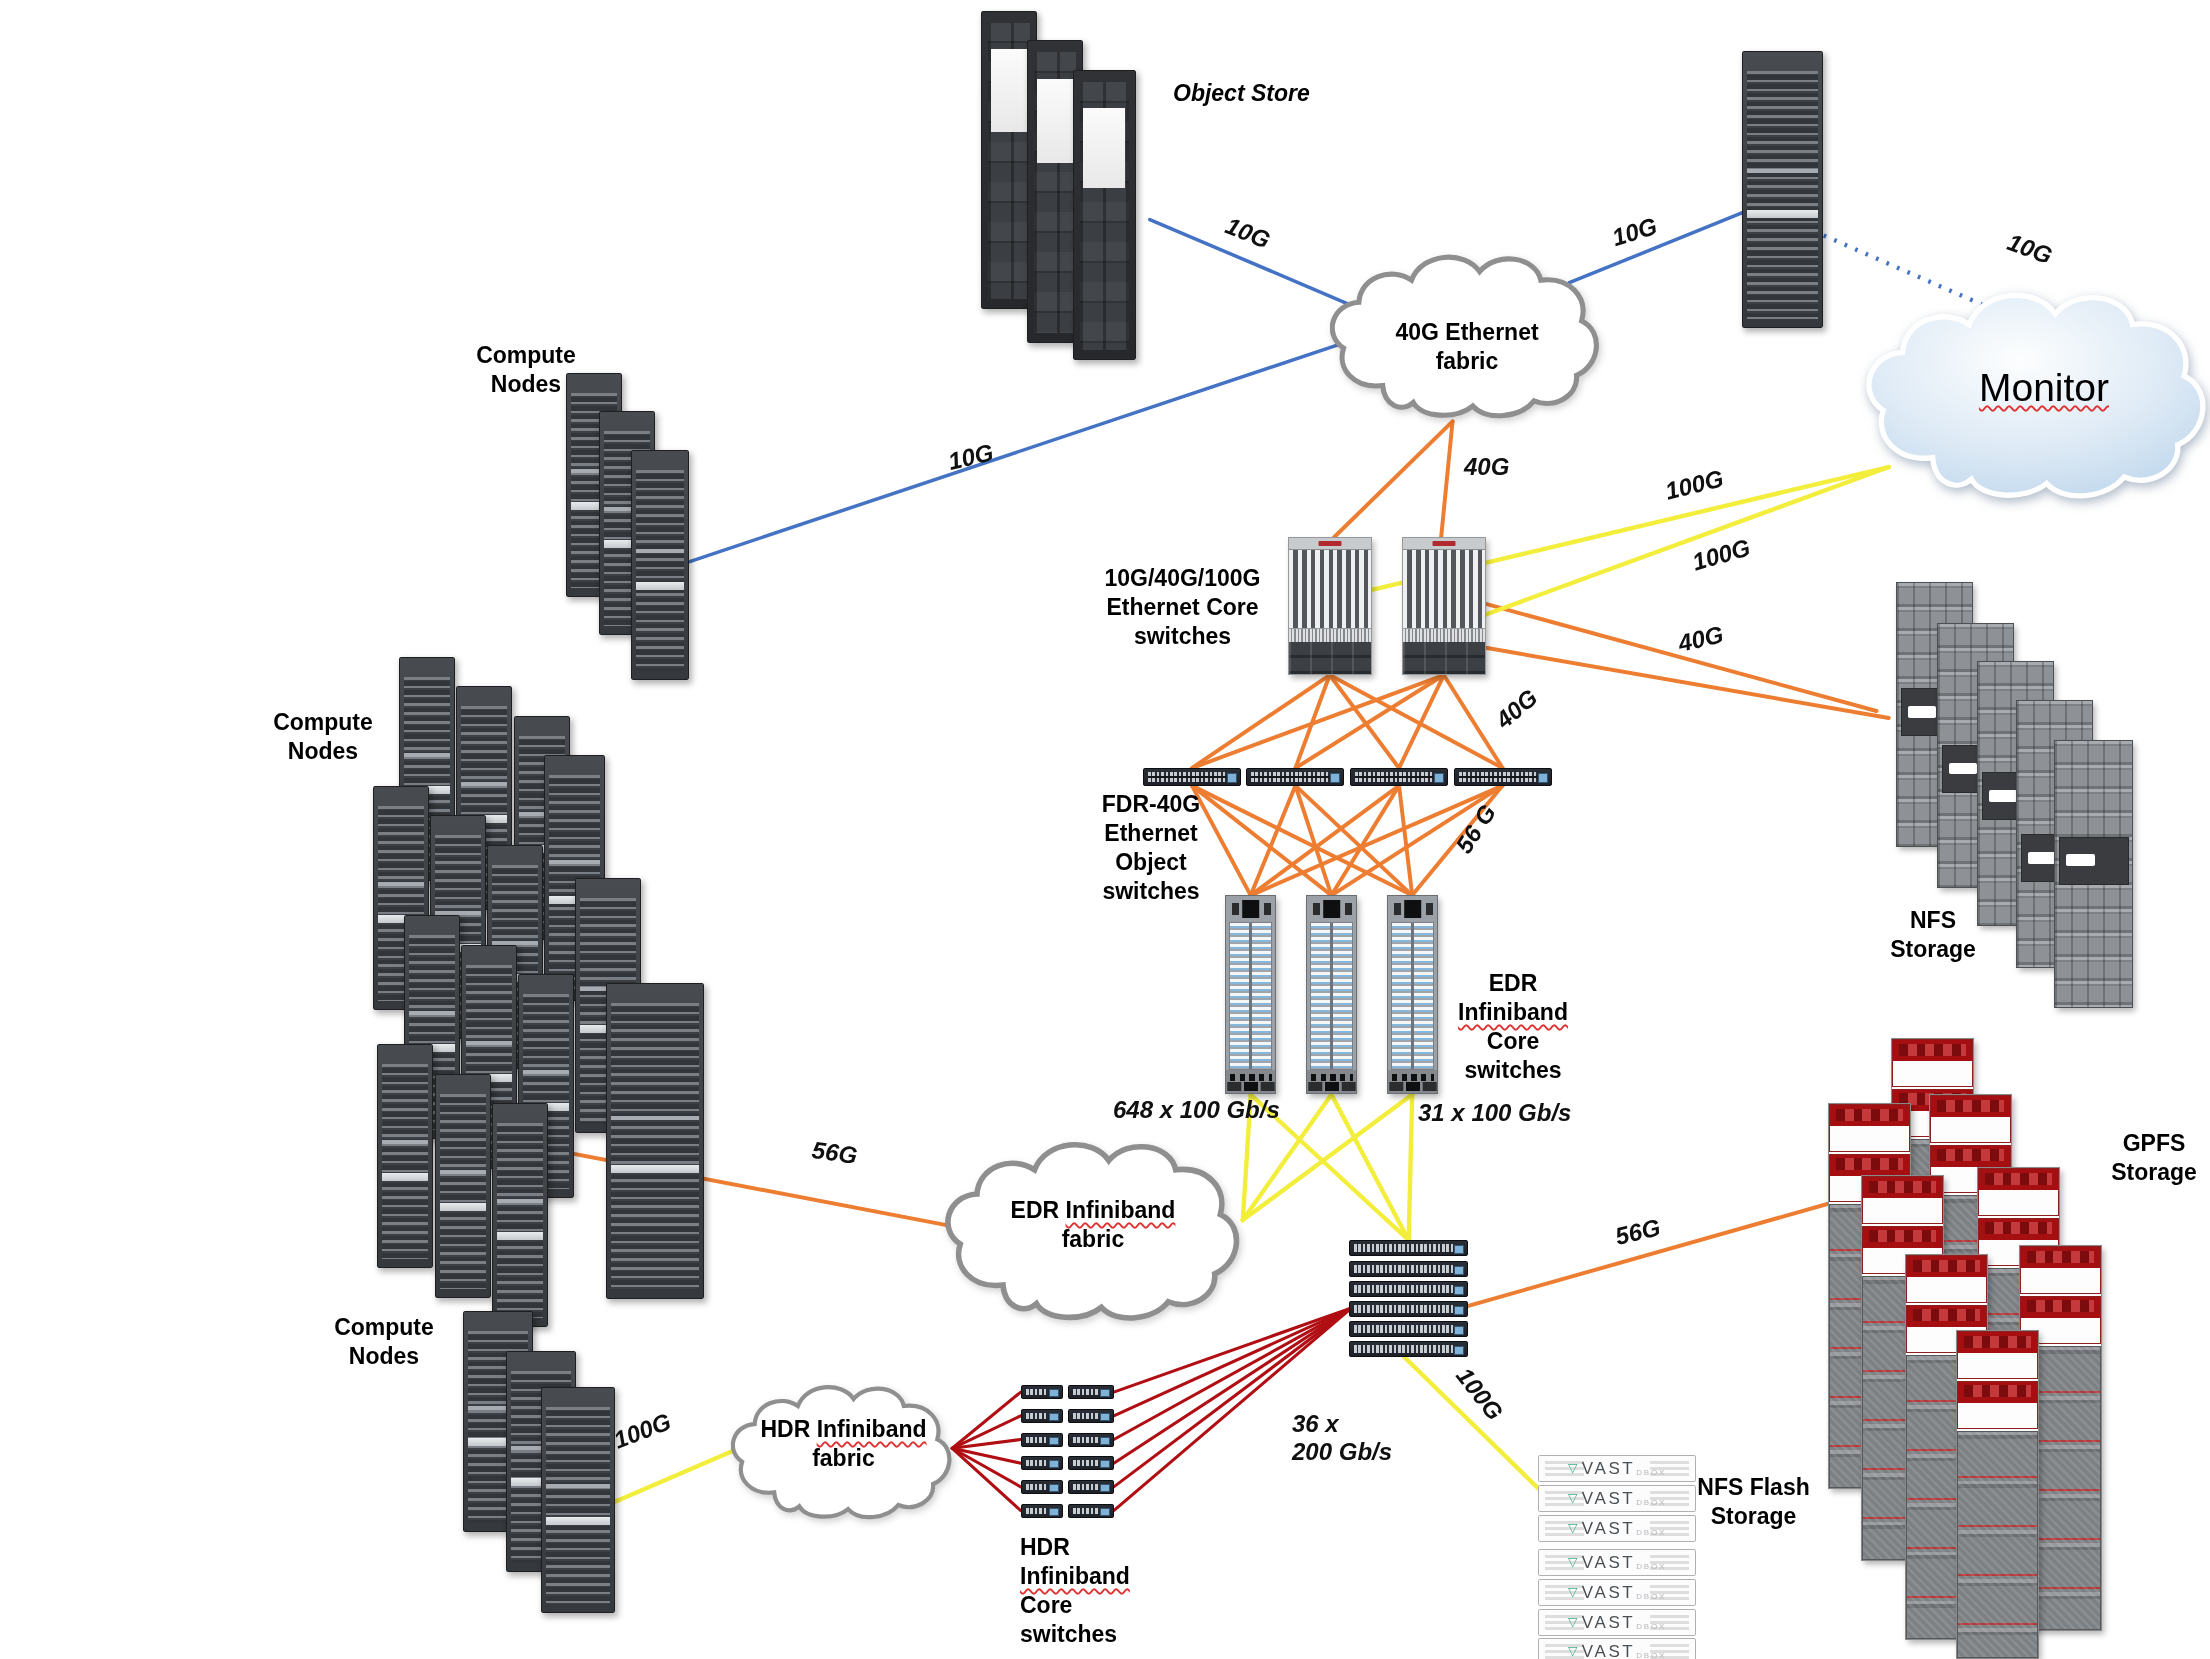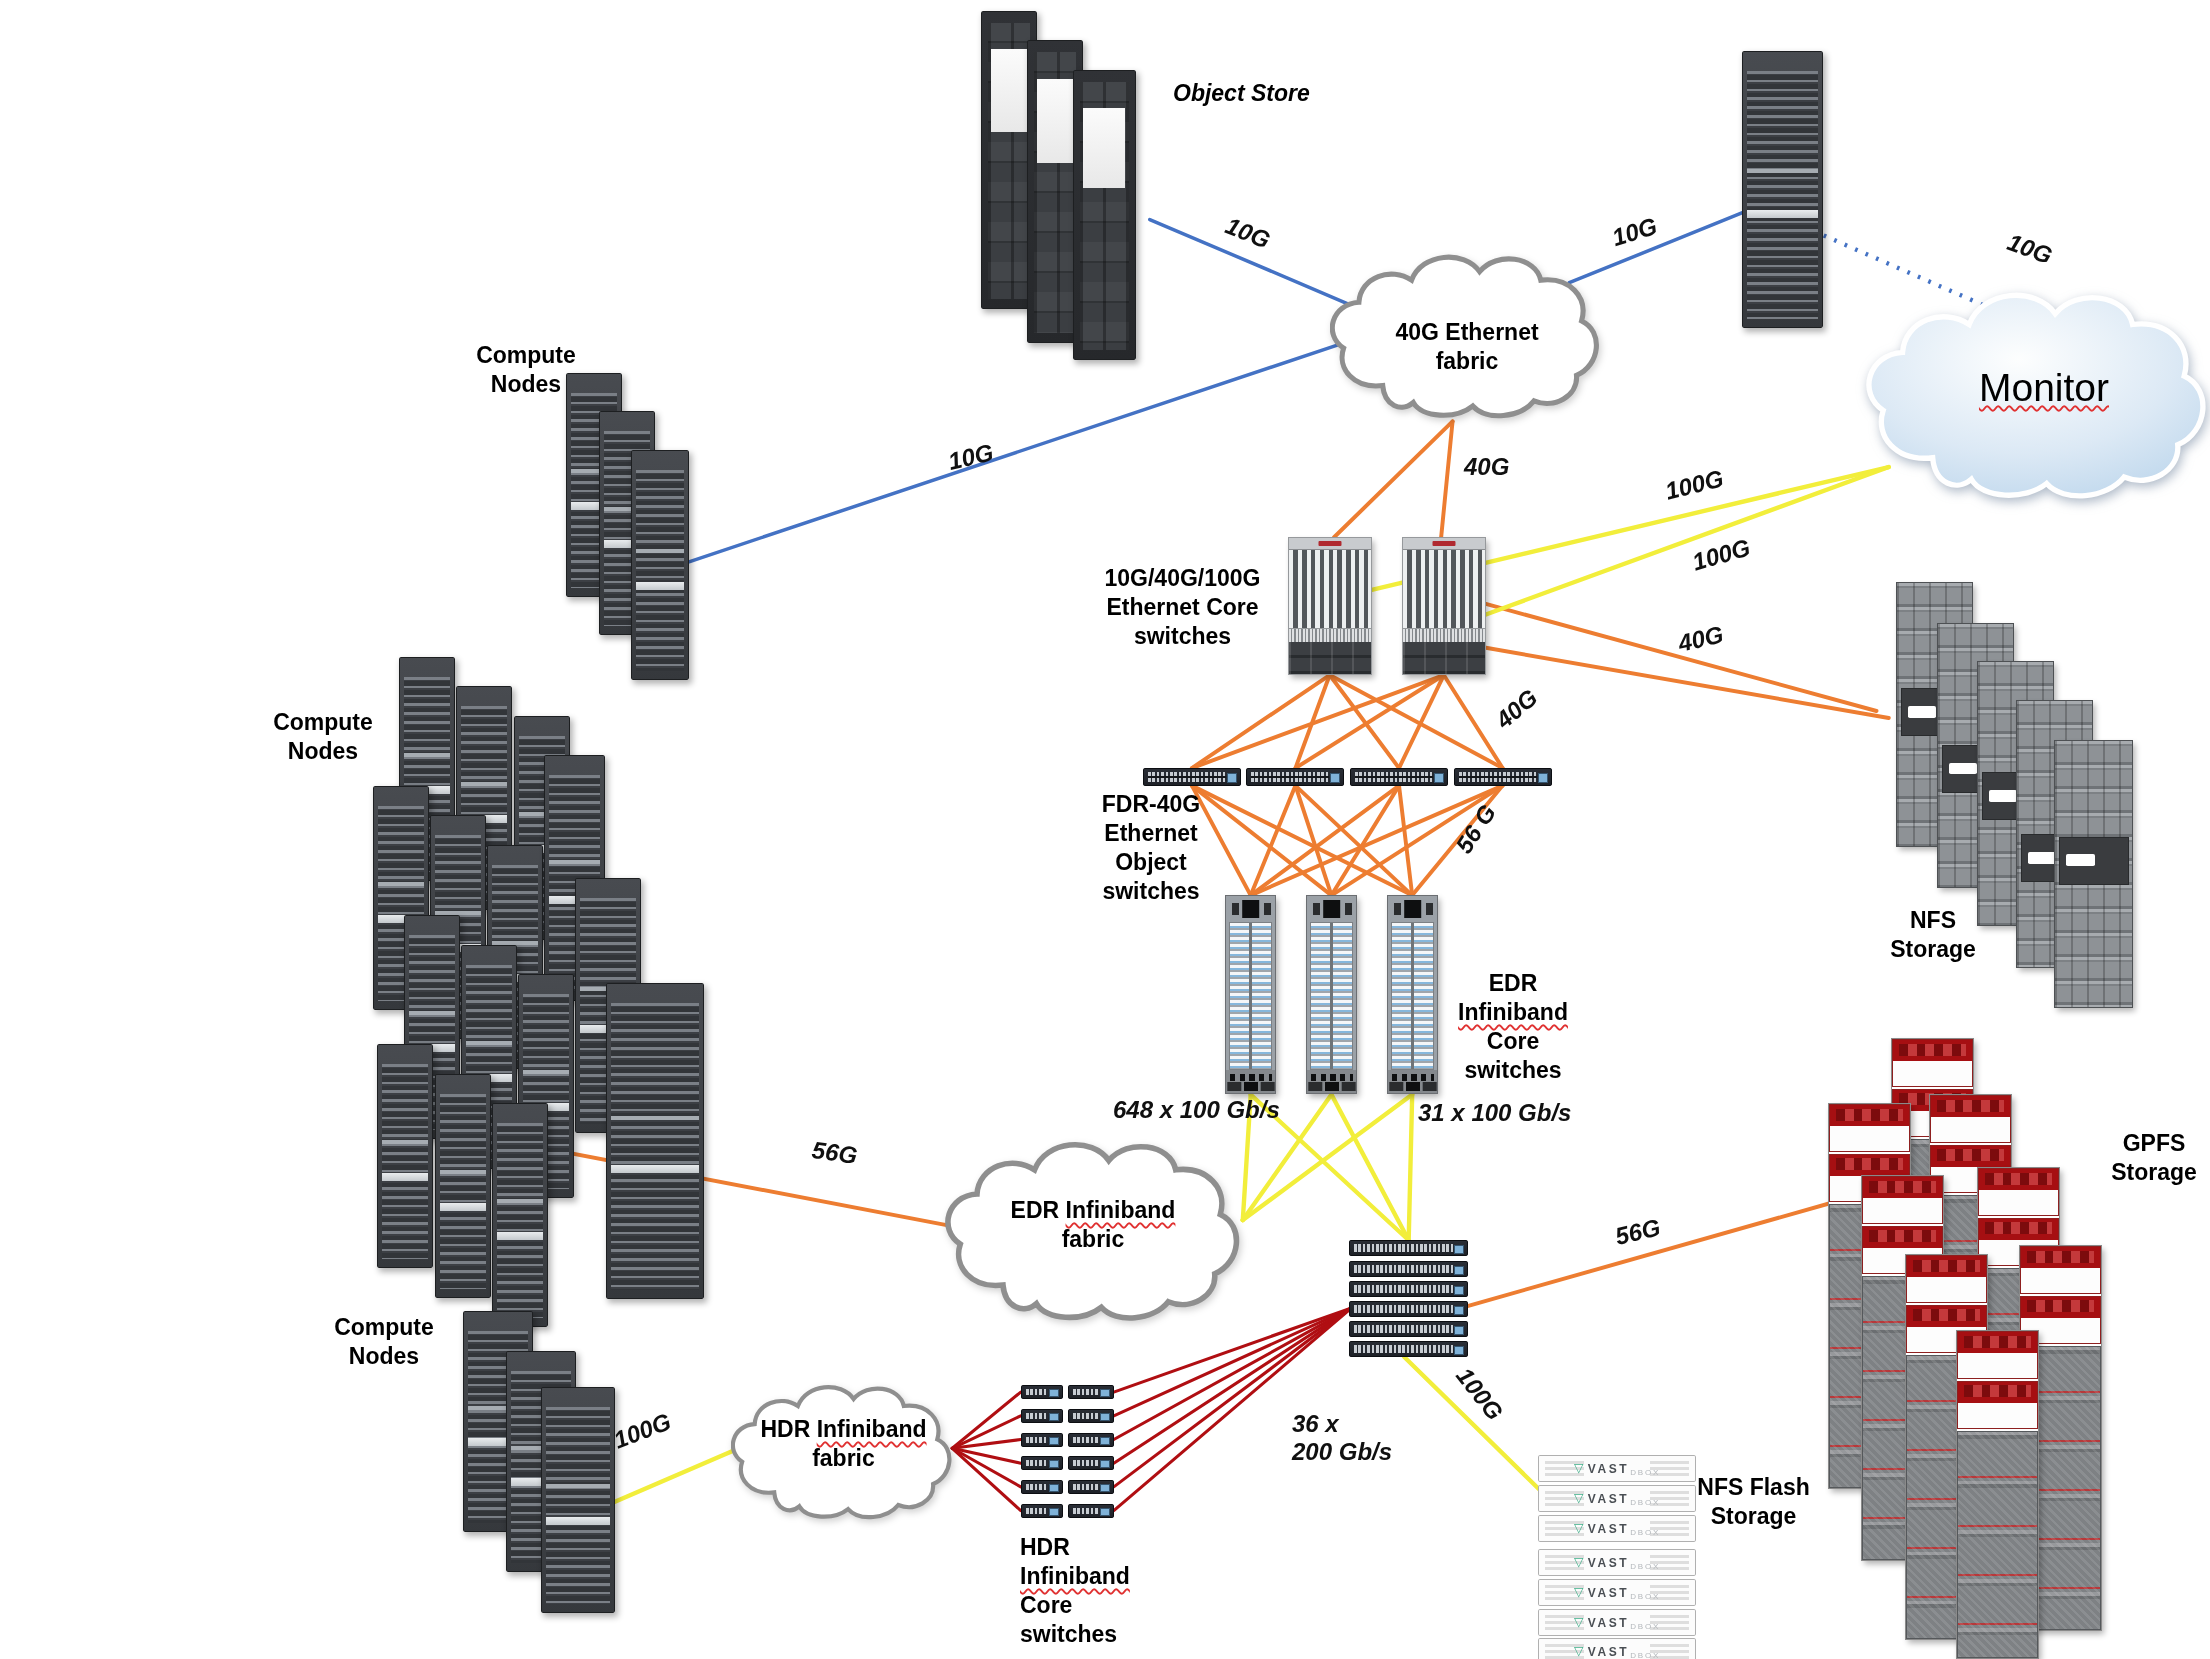--- a/index.html
+++ b/index.html
@@ -59,21 +59,21 @@
       repeating-linear-gradient(45deg,rgba(255,255,255,.10) 0 2.6px,transparent 2.6px 6.1px),
       repeating-linear-gradient(180deg,#97999c 0 3.5px,#6b6e71 3.5px 7px,#7e8184 7px 44px,#b6393b 44px 46px,#7e8184 46px 49px);}
   
   .vast-box{position:absolute;left:0;right:0;background:#fcfcfc;border:0.9px solid #b0b0b0;border-radius:1.8px;
     display:flex;align-items:center;justify-content:center;gap:4.4px;box-sizing:border-box;
     background-image:
       repeating-linear-gradient(180deg,#dedede 0 2.6px,transparent 2.6px 6.1px),
       repeating-linear-gradient(180deg,#dedede 0 2.6px,transparent 2.6px 6.1px);
     background-repeat:no-repeat,no-repeat;background-size:25% 64%,25% 64%;background-position:5% 50%,95% 50%;}
   .vast-tri{color:#3fae88;font-size:12.3px;line-height:1;}
-  .vast-logo{color:#4a4f54;font-size:12px;letter-spacing:2.6px;font-weight:700;line-height:1;}
+  .vast-logo{color:#4a4f54;font-size:17px;letter-spacing:2.6px;font-weight:400;line-height:1;}
   .vast-model{color:#b4b8bc;font-size:8px;letter-spacing:1.8px;line-height:1;margin-top:8.8px;margin-left:-3.5px;}
   
   .sw1u{position:absolute;box-sizing:border-box;z-index:2;background:#1f232b;border:0.9px solid #0c0e12;border-radius:1.8px;
     padding:2.6px 14px 2.6px 3.5px;
     background-image:
       linear-gradient(180deg,transparent 0 44%,#14161a 44% 56%,transparent 56%),
       repeating-linear-gradient(90deg,#c7ccd2 0 2.6px,#262a32 2.6px 4.4px),
       linear-gradient(#2a2e36,#1d2026);
     background-clip:content-box,content-box,border-box;
     background-origin:content-box,content-box,border-box;}

